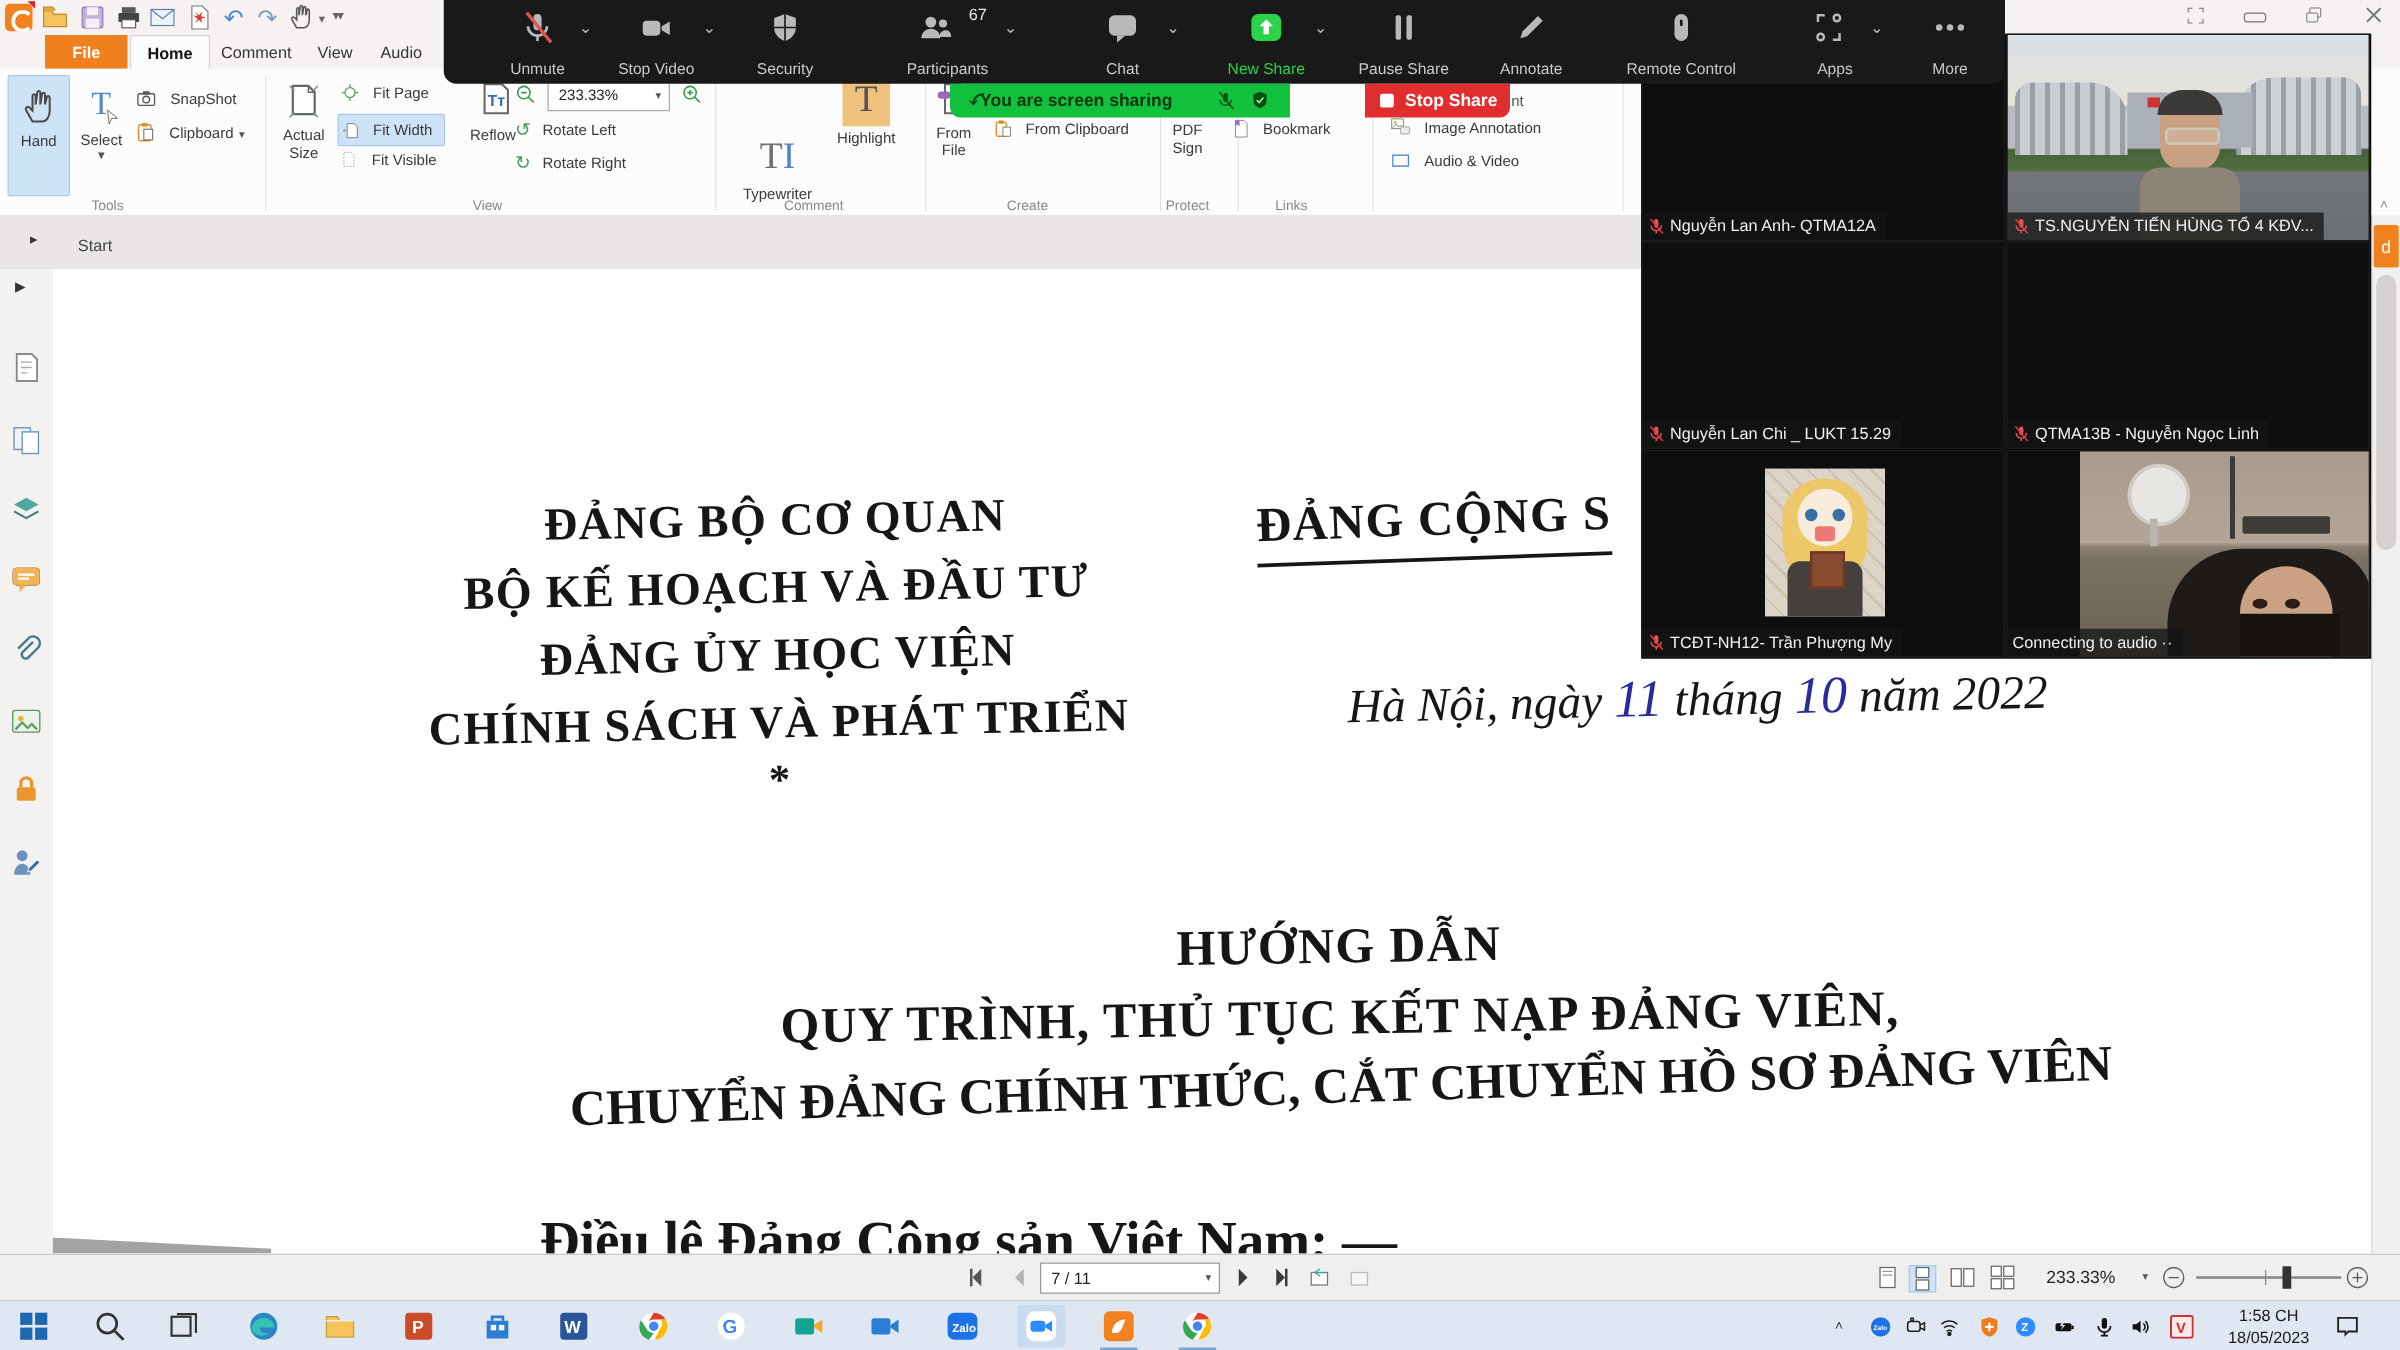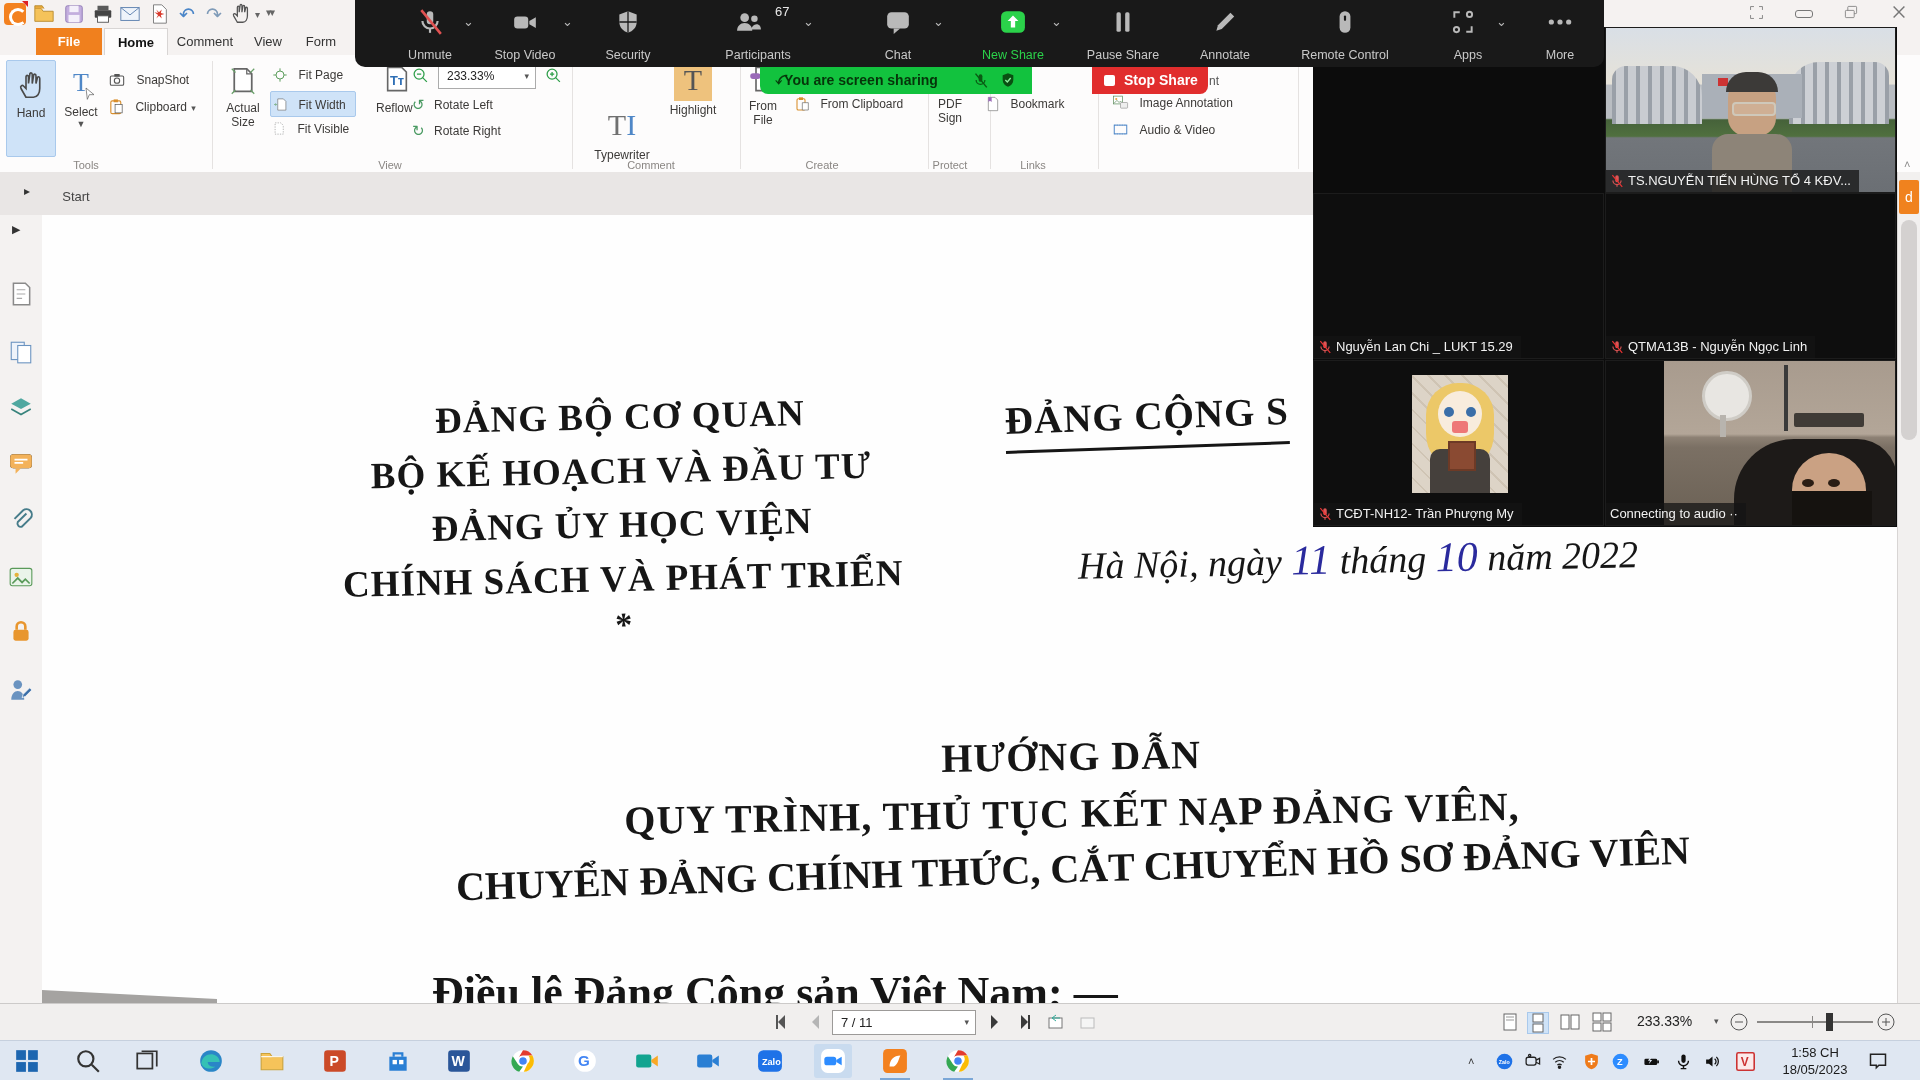--- a/index.html
+++ b/index.html
@@ -125,21 +125,21 @@
           <path d="M4 4l12 12M16 4L4 16"></path>
         </svg>
       </div>
   </div>
 
   <div class="abs" id="tab-row">
     <div class="rtab" style="left:0;width:66px;background:#f0801e;color:#fff;font-weight:bold;">File</div>
     <div class="rtab" style="left:68px;width:62px;background:#fdfcfc;border:1px solid #d8d5d4;border-bottom:none;font-weight:bold;color:#111;">Home</div>
     <div class="rtab" style="left:133px;width:72px;">Comment</div>
     <div class="rtab" style="left:208px;width:48px;">View</div>
-    <div class="rtab" style="left:260px;width:50px;">Form</div>
+    <div class="rtab" style="left:260px;width:50px;">Audio</div>
   </div>
 
   <div class="abs" id="ribbon">
 
     <div class="abs hl-box" style="left:6px;top:5px;width:48px;height:95px;">
       <svg viewBox="0 0 24 24" style="margin:8px auto 0;width:30px;height:34px;">
           <path d="M8 21l-4-7c-1-2 1-3 2-2l2 2V5c0-2 2-2 2 0v5l1-7c0-2 2-2 2 0v7l1-6c0-2 2-2 2 0v6l1-4c0-2 2-1.6 2 0v8c0 4-2 7-5 7z" fill="none" stroke="#4a4a4a" stroke-width="1.3"></path>
         </svg>
       <div class="rlabel" style="text-align:center;margin-top:3px;">Hand</div>
     </div>
@@ -401,20 +401,33 @@
   </div>
 
   <div class="abs" id="vscroll">
     <div class="abs" style="left:6px;top:-14px;color:#888;font-size:11px;">˄</div>
     <div class="abs" style="left:1px;top:8px;width:20px;height:34px;background:#f0821e;color:#fff;font-size:14px;text-align:center;line-height:34px;border-radius:2px;">d</div>
     <div class="abs" style="left:3px;top:48px;width:16px;height:220px;background:#d4d1d0;border-radius:8px;"></div>
   </div>
 
   <div class="abs" id="vpanel">
 
+    <div class="tile" style="left:0;top:0;">
+      <div class="nameplate">
+          <span class="micoff">
+            <svg viewBox="0 0 24 24">
+              <rect x="9" y="2" width="6" height="12" rx="3" fill="#d55"></rect>
+              <path d="M5 11a7 7 0 0 0 14 0" fill="none" stroke="#d55" stroke-width="2"></path>
+              <path d="M12 18v4" stroke="#d55" stroke-width="2"></path>
+              <path d="M4 2l17 20" stroke="#e33" stroke-width="2"></path>
+            </svg>
+          </span>
+        <span>Nguyễn Lan Anh- QTMA12A</span>
+        </div>
+    </div>
 
     <div class="tile" style="left:292px;top:0;">
       <div class="abs" style="left:0;top:0;width:100%;height:100%;background:linear-gradient(#d9dfe6 0%,#e6e2d8 34%,#b9bdc2 35%,#b9bdc2 55%,#46623a 56%,#50703f 66%,#72767b 67%,#6b6f74 100%);">
         <div class="abs" style="left:6px;top:38px;width:90px;height:58px;background:repeating-linear-gradient(90deg,#9aa0a8 0 4px,#c9ccd1 4px 12px);border-radius:14px 30px 0 0;"></div>
         <div class="abs" style="right:6px;top:34px;width:100px;height:62px;background:repeating-linear-gradient(90deg,#9aa0a8 0 4px,#cdd0d5 4px 12px);border-radius:30px 14px 0 0;"></div>
         <div class="abs" style="left:96px;top:46px;width:100px;height:44px;background:#aab0b8;"></div>
         <div class="abs" style="left:112px;top:50px;width:10px;height:8px;background:#c33;"></div>
       </div>
       <div class="abs" style="left:106px;top:48px;width:80px;height:118px;">
         <div class="abs" style="left:16px;top:0;width:48px;height:60px;background:#c7a182;border-radius:22px 22px 18px 18px;"></div>

